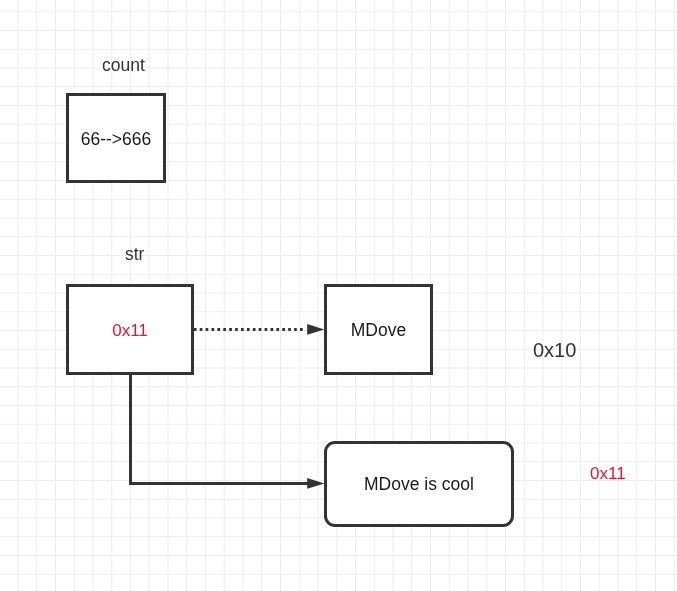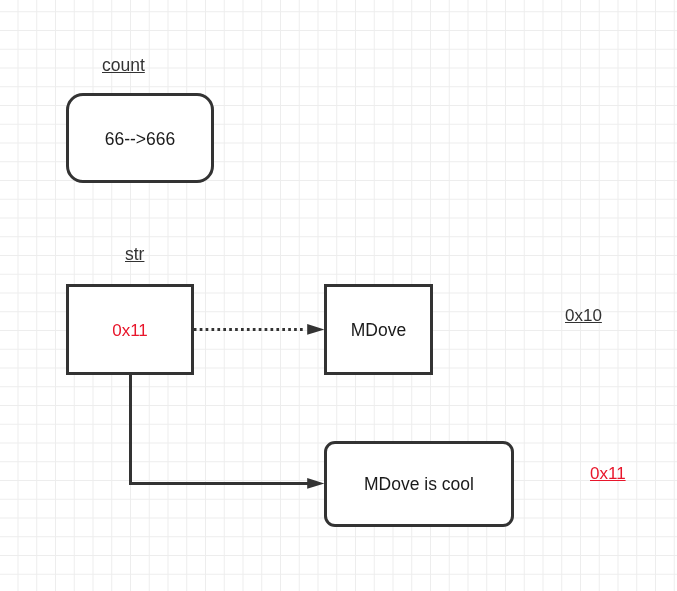--- a/index.html
+++ b/index.html
@@ -38,38 +38,37 @@
     font-size: 17.5px;
     line-height: 1.2;
   }
   .label {
     position: absolute;
     will-change: transform;
     color: #333333;
     white-space: nowrap;
     font-size: 17.5px;
     line-height: 1.2;
-    text-decoration: underline;
   }
   svg.edges {
     position: absolute;
     left: 0;
     top: 0;
     width: 677px;
     height: 591px;
     overflow: visible;
   }
   
-  .node-count      { left: 66px;  top: 93px;  width: 148px; height: 90px; padding-top: 2px; border-radius: 17px; }
+  .node-count      { left: 66px;  top: 93px;  width: 100px; height: 90px; padding-top: 2px; }
   .node-str        { left: 66px;  top: 284px; width: 128px; height: 91px; padding-top: 3px; color: #e8162b; font-size: 17px; }
   .node-mdove      { left: 324px; top: 284px; width: 109px; height: 91px; padding-top: 2px; }
   .node-mdove-cool { left: 324px; top: 441px; width: 190px; height: 86px; border-radius: 11px; }
   .label-count     { left: 101.5px; top: 54.8px; }
   .label-str       { left: 125px; top: 243.8px; }
-  .label-addr-a    { left: 533px;   top: 306px; font-size: 17px; margin-left: 32px; }
+  .label-addr-a    { left: 533px;   top: 338px; font-size: 20px; }
   .label-addr-b    { left: 589.8px; top: 463.8px; color: #e8162b; font-size: 17px; }
 </style>
 </head>
 <body>
 
 <div id="canvas">
 
   <svg class="edges" viewBox="0 0 677 591" width="677" height="591">
     <g>
       <line x1="193.8" y1="329.5" x2="305.5" y2="329.5" stroke="#333333" stroke-width="3" stroke-dasharray="2.7 3.2" stroke-linecap="butt"></line>

